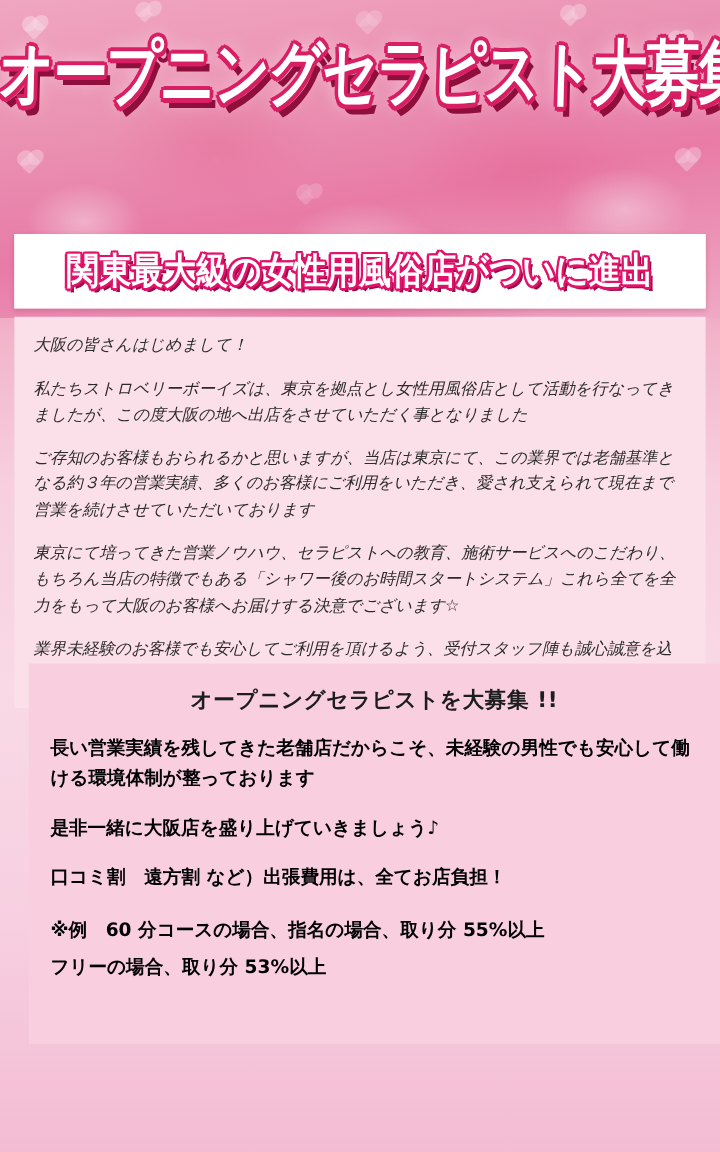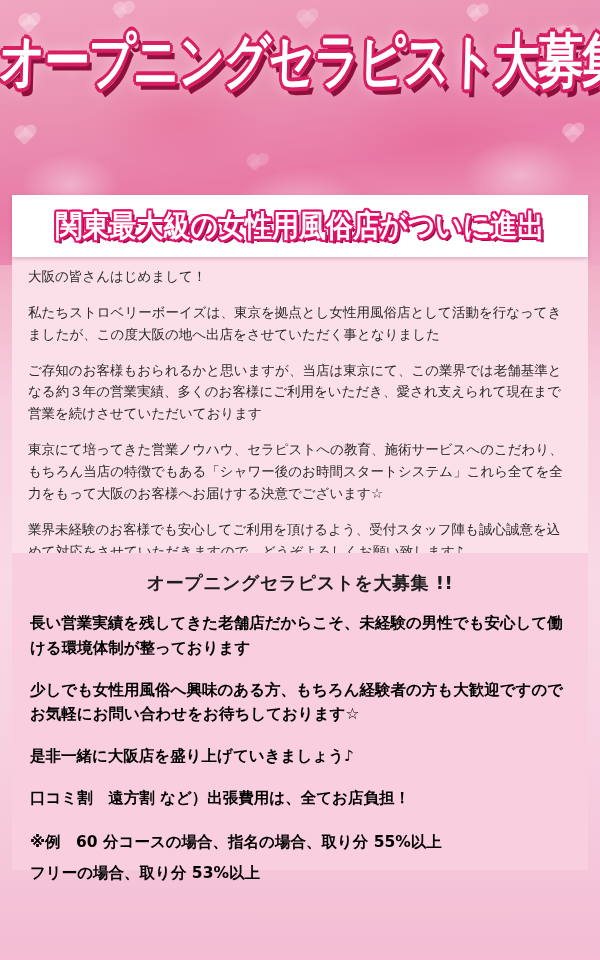--- a/index.html
+++ b/index.html
@@ -101,40 +101,41 @@
     transform: scaleY(1.12);
     text-shadow:
       2px 0 0 #e2126b, -2px 0 0 #e2126b, 0 2px 0 #e2126b, 0 -2px 0 #e2126b,
       1.5px 1.5px 0 #e2126b, -1.5px 1.5px 0 #e2126b, 1.5px -1.5px 0 #e2126b, -1.5px -1.5px 0 #e2126b,
       3px 3px 0 #9c0b48;
   }
 
   
   .panel-body {
     position: absolute;
-    left: 12px; top: 252px;
+    left: 12px; top: 264px;
     width: 576px;
     padding: 14px 16px 16px 16px;
     background: #fbdfe9;
     z-index: 4;
+    font-style: italic;
   }
   .para {
     font-family: "DejaVu Sans", sans-serif;
     font-size: 13.5px;
     line-height: 1.62;
     color: #2b2b2b;
     margin: 0 0 14px 0;
     text-align: left;
   }
   .para:last-child { margin-bottom: 0; }
 
   
   .panel-recruit {
     position: absolute;
-    left: 12px; top: 553px;
+    left: 24px; top: 553px;
     width: 576px;
     height: 317px;
     padding: 14px 18px 24px 18px;
     background: #f9cfe0;
     z-index: 4;
   }
   .recruit-title {
     font-family: "DejaVu Sans", sans-serif;
     font-weight: bold;
     font-size: 18px;
@@ -184,20 +185,19 @@
     <p class="para">大阪の皆さんはじめまして！</p>
     <p class="para">私たちストロベリーボーイズは、東京を拠点とし女性用風俗店として活動を行なってきましたが、この度大阪の地へ出店をさせていただく事となりました</p>
     <p class="para">ご存知のお客様もおられるかと思いますが、当店は東京にて、この業界では老舗基準となる約３年の営業実績、多くのお客様にご利用をいただき、愛され支えられて現在まで営業を続けさせていただいております</p>
     <p class="para">東京にて培ってきた営業ノウハウ、セラピストへの教育、施術サービスへのこだわり、もちろん当店の特徴でもある「シャワー後のお時間スタートシステム」これら全てを全力をもって大阪のお客様へお届けする決意でございます☆</p>
     <p class="para">業界未経験のお客様でも安心してご利用を頂けるよう、受付スタッフ陣も誠心誠意を込めて対応をさせていただきますので、どうぞよろしくお願い致します♪</p>
   </div>
 
   <div class="panel-recruit">
     <div class="recruit-title">オープニングセラピストを大募集 !!</div>
     <p class="rpara">長い営業実績を残してきた老舗店だからこそ、未経験の男性でも安心して働ける環境体制が整っております</p>
-    <p class="rpara">少しでも女性用風俗へ興味のある方、もちろん経験者の方も大歓迎ですのでお気軽にお問い合わせをお待ちしております☆</p>
     <p class="rpara">是非一緒に大阪店を盛り上げていきましょう♪</p>
     <p class="rpara block">口コミ割　遠方割 など）出張費用は、全てお店負担！</p>
     <p class="rpara tight">※例　60 分コースの場合、指名の場合、取り分 55%以上</p>
     <p class="rpara">フリーの場合、取り分 53%以上</p>
   </div>
 
 </div>
 
 </body></html>

